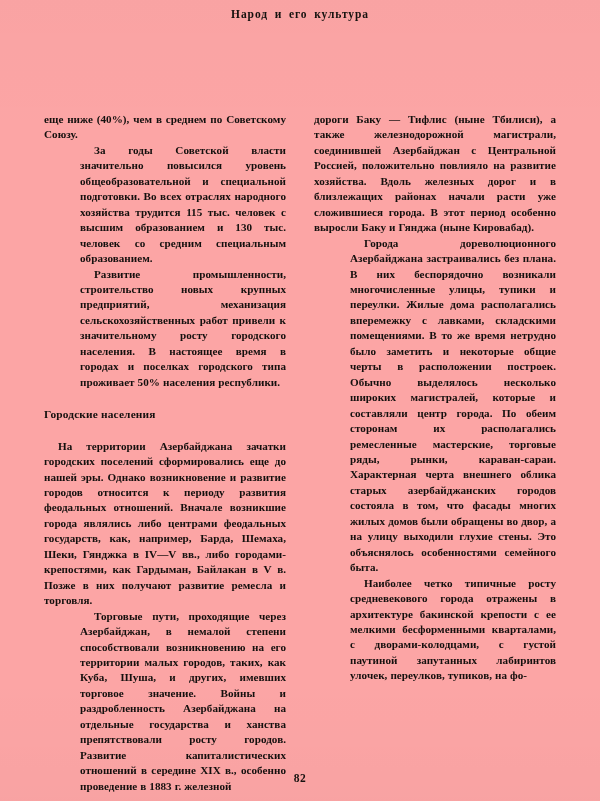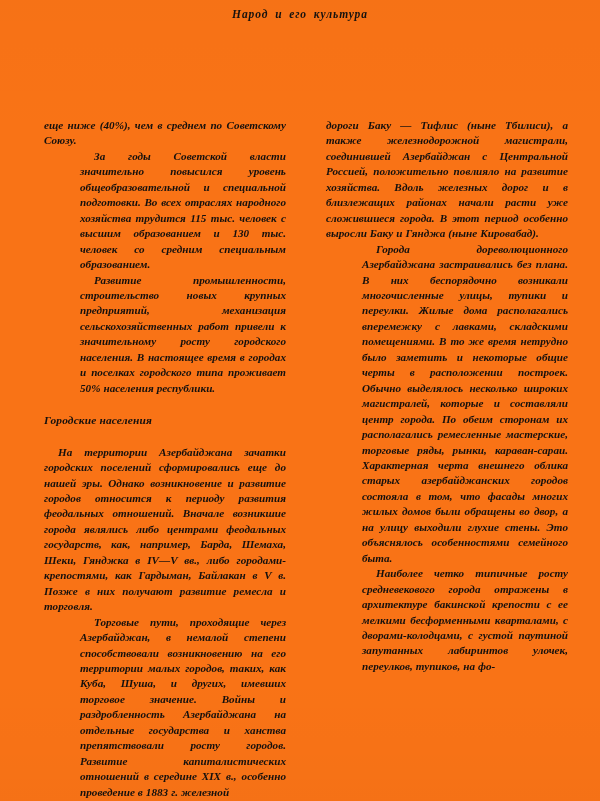--- a/index.html
+++ b/index.html
@@ -13,47 +13,46 @@
     height: 801px;
     position: relative;
     font-family: "Liberation Serif", "DejaVu Serif", serif;
     color: #191513;
     overflow: hidden;
   }
 
   .page {
     position: absolute;
     inset: 0;
-    background: #f97316;
-    font-style: italic;
+    background: #fca5a5;
   }
 
   
   .running-head {
     position: absolute;
     top: 8px;
     left: 0;
     right: 0;
     text-align: center;
     font-size: 11.5px;
     font-weight: 700;
     letter-spacing: 0.9px;
     word-spacing: 3px;
     color: #16120f;
   }
 
   
   .columns {
     position: absolute;
-    top: 118px;
+    top: 112px;
     left: 44px;
     width: 512px;
     height: 620px;
     display: flex;
-    gap: 40px;
+    gap: 28px;
     align-items: flex-start;
   }
   .column {
     width: 242px;
     flex: 0 0 242px;
   }
 
   p.para {
     margin: 0;
     font-size: 11.15px;
@@ -147,14 +146,15 @@
 
 
       <p class="para">Города дореволюционного Азербайджана застраивались без плана. В них беспорядочно возникали многочисленные улицы, тупики и переулки. Жилые дома располагались вперемежку с лавками, складскими помещениями. В то же время нетрудно было заметить и некоторые общие черты в расположении построек. Обычно выделялось несколько широких магистралей, которые и составляли центр города. По обеим сторонам их располагались ремесленные мастерские, торговые ряды, рынки, караван-сараи. Характерная черта внешнего облика старых азербайджанских городов состояла в том, что фасады многих жилых домов были обращены во двор, а на улицу выходили глухие стены. Это объяснялось особенностями семейного быта.</p>
 
       <p class="para">Наиболее четко типичные росту средневекового города отражены в архитектуре бакинской крепости с ее мелкими бесформенными кварталами, с дворами-колодцами, с густой паутиной запутанных лабиринтов улочек, переулков, тупиков, на фо-</p>
 
     </div>
 
   </div>
 
+  <div class="folio">82</div>
 
 </div>
 
 </body></html>

